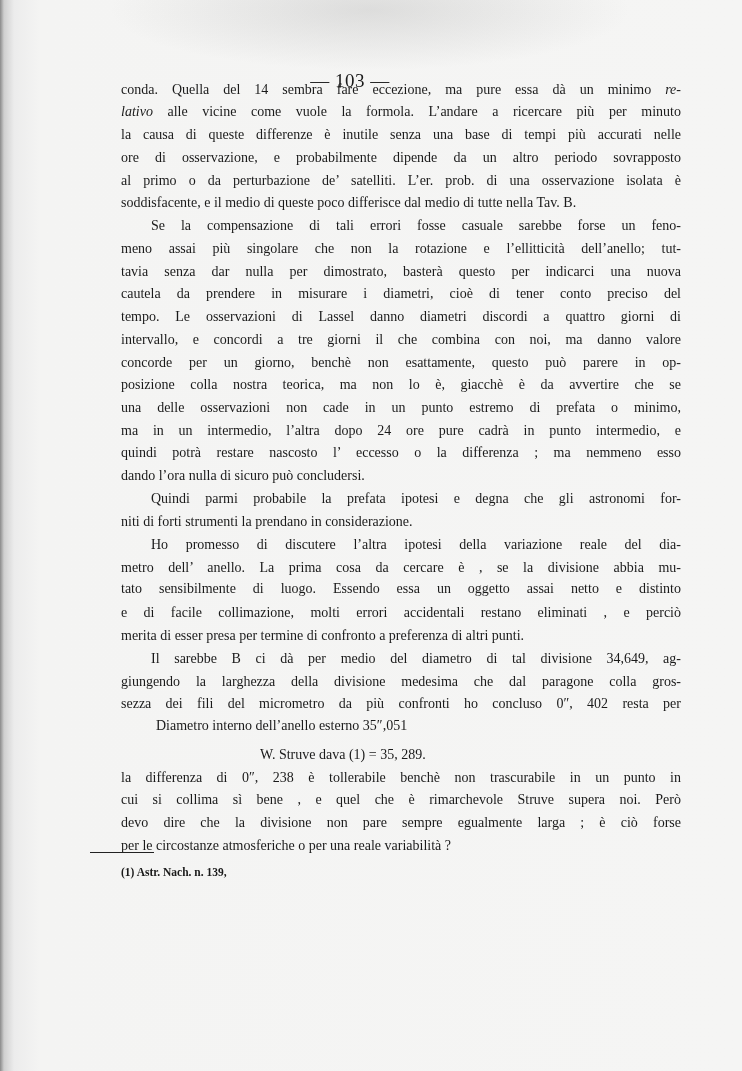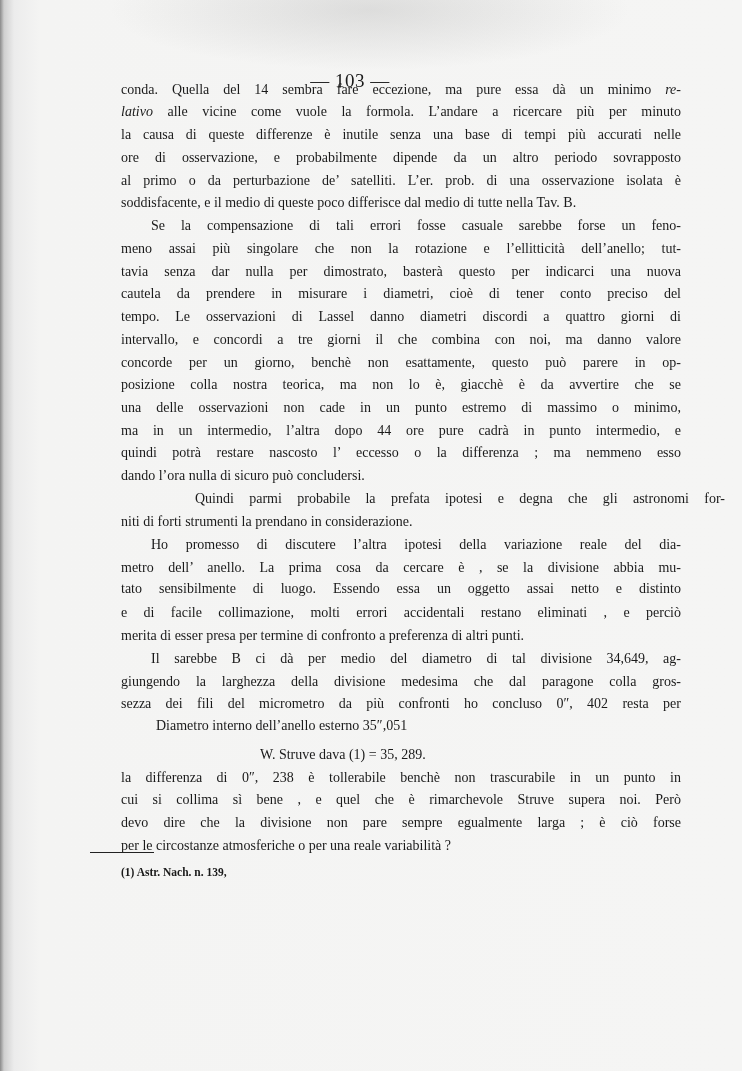--- a/index.html
+++ b/index.html
@@ -53,25 +53,25 @@
     <div class="line" style="top: 171px;"><span>al primo o da perturbazione de’ satelliti. L’er. prob. di una osservazione isolata è</span></div>
     <div class="line last" style="top: 193px;"><span>soddisfacente, e il medio di queste poco differisce dal medio di tutte nella Tav. B.</span></div>
     <div class="line indent" style="top: 216px;"><span>Se la compensazione di tali errori fosse casuale sarebbe forse un feno-</span></div>
     <div class="line" style="top: 239px;"><span>meno assai più singolare che non la rotazione e l’ellitticità dell’anello; tut-</span></div>
     <div class="line" style="top: 262px;"><span>tavia senza dar nulla per dimostrato, basterà questo per indicarci una nuova</span></div>
     <div class="line" style="top: 284px;"><span>cautela da prendere in misurare i diametri, cioè di tener conto preciso del</span></div>
     <div class="line" style="top: 307px;"><span>tempo. Le osservazioni di Lassel danno diametri discordi a quattro giorni di</span></div>
     <div class="line" style="top: 330px;"><span>intervallo, e concordi a tre giorni il che combina con noi, ma danno valore</span></div>
     <div class="line" style="top: 353px;"><span>concorde per un giorno, benchè non esattamente, questo può parere in op-</span></div>
     <div class="line" style="top: 375px;"><span>posizione colla nostra teorica, ma non lo è, giacchè è da avvertire che se</span></div>
-    <div class="line" style="top: 398px;"><span>una delle osservazioni non cade in un punto estremo di massimo o minimo,</span></div>
-    <div class="line" style="top: 421px;"><span>ma in un intermedio, l’altra dopo 44 ore pure cadrà in punto intermedio, e</span></div>
+    <div class="line" style="top: 398px;"><span>una delle osservazioni non cade in un punto estremo di prefata o minimo,</span></div>
+    <div class="line" style="top: 421px;"><span>ma in un intermedio, l’altra dopo 24 ore pure cadrà in punto intermedio, e</span></div>
     <div class="line" style="top: 443px;"><span>quindi potrà restare nascosto l’ eccesso o la differenza ; ma nemmeno esso</span></div>
     <div class="line last" style="top: 466px;"><span>dando l’ora nulla di sicuro può concludersi.</span></div>
-    <div class="line indent" style="top: 489px; margin-left: 44px;"><span>Quindi parmi probabile la prefata ipotesi e degna che gli astronomi for-</span></div>
+    <div class="line indent" style="top: 489px;"><span>Quindi parmi probabile la prefata ipotesi e degna che gli astronomi for-</span></div>
     <div class="line last" style="top: 512px;"><span>niti di forti strumenti la prendano in considerazione.</span></div>
     <div class="line indent" style="top: 535px;"><span>Ho promesso di discutere l’altra ipotesi della variazione reale del dia-</span></div>
     <div class="line" style="top: 558px;"><span>metro dell’ anello. La prima cosa da cercare è , se la divisione abbia mu-</span></div>
     <div class="line" style="top: 579px;"><span>tato sensibilmente di luogo. Essendo essa un oggetto assai netto e distinto</span></div>
     <div class="line" style="top: 603px;"><span>e di facile collimazione, molti errori accidentali restano eliminati , e perciò</span></div>
     <div class="line last" style="top: 626px;"><span>merita di esser presa per termine di confronto a preferenza di altri punti.</span></div>
     <div class="line indent" style="top: 649px;"><span>Il sarebbe B ci dà per medio del diametro di tal divisione 34,649, ag-</span></div>
     <div class="line" style="top: 672px;"><span>giungendo la larghezza della divisione medesima che dal paragone colla gros-</span></div>
     <div class="line" style="top: 694px;"><span>sezza dei fili del micrometro da più confronti ho concluso 0″, 402 resta per</span></div>
     <div class="line center" style="top: 716px; left: 156px; width: auto;"><span>Diametro interno dell’anello esterno 35″,051</span></div>

